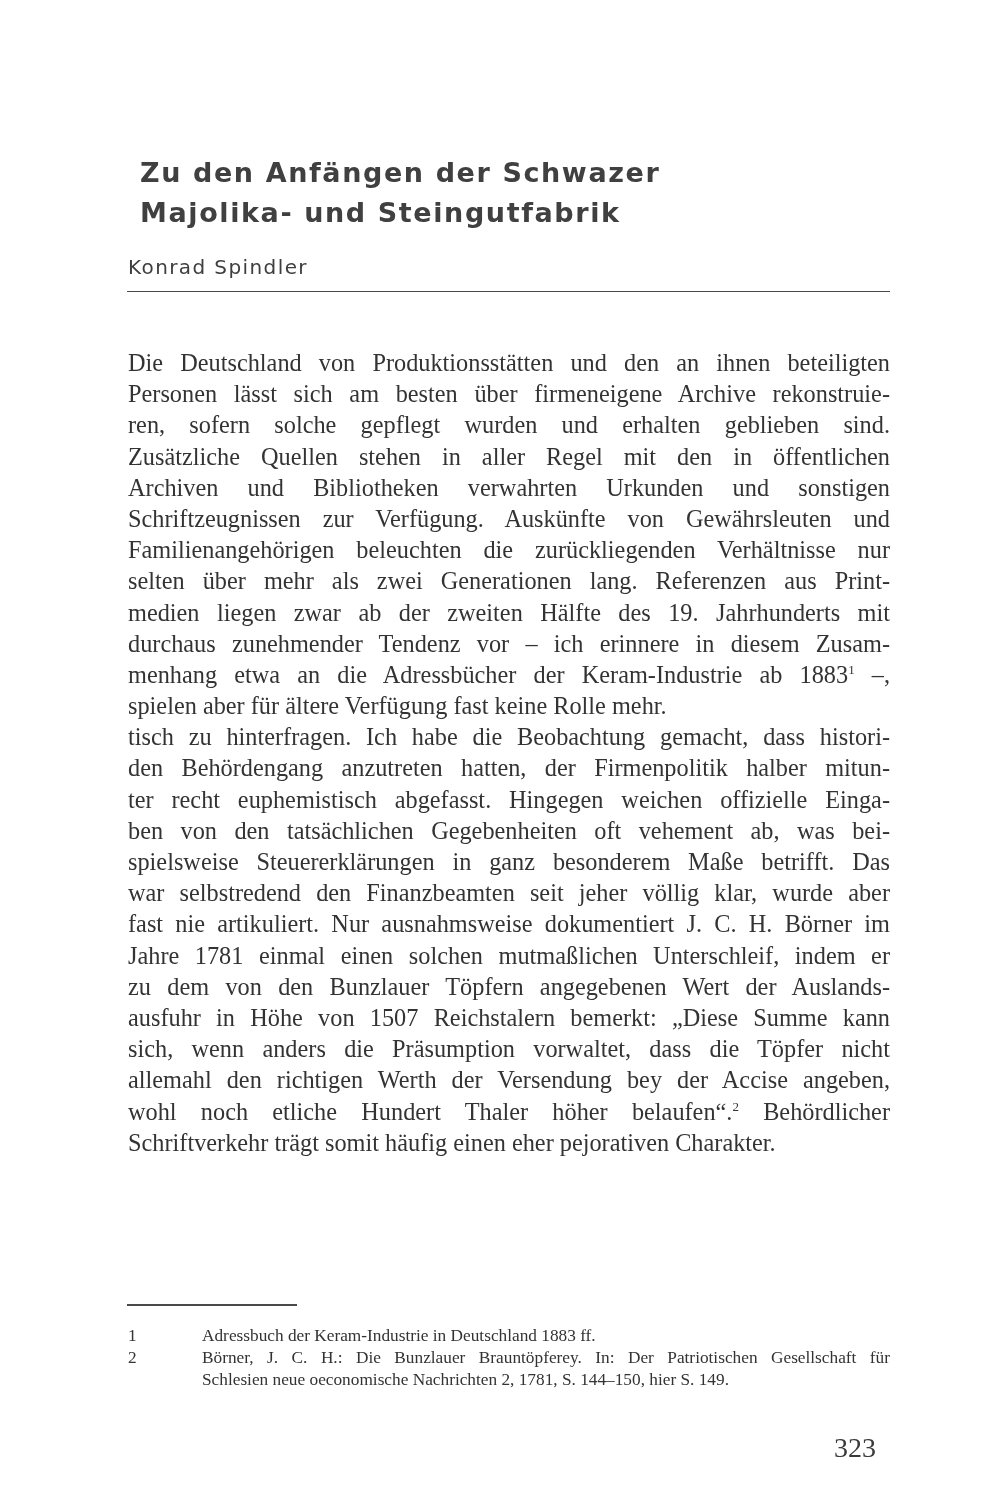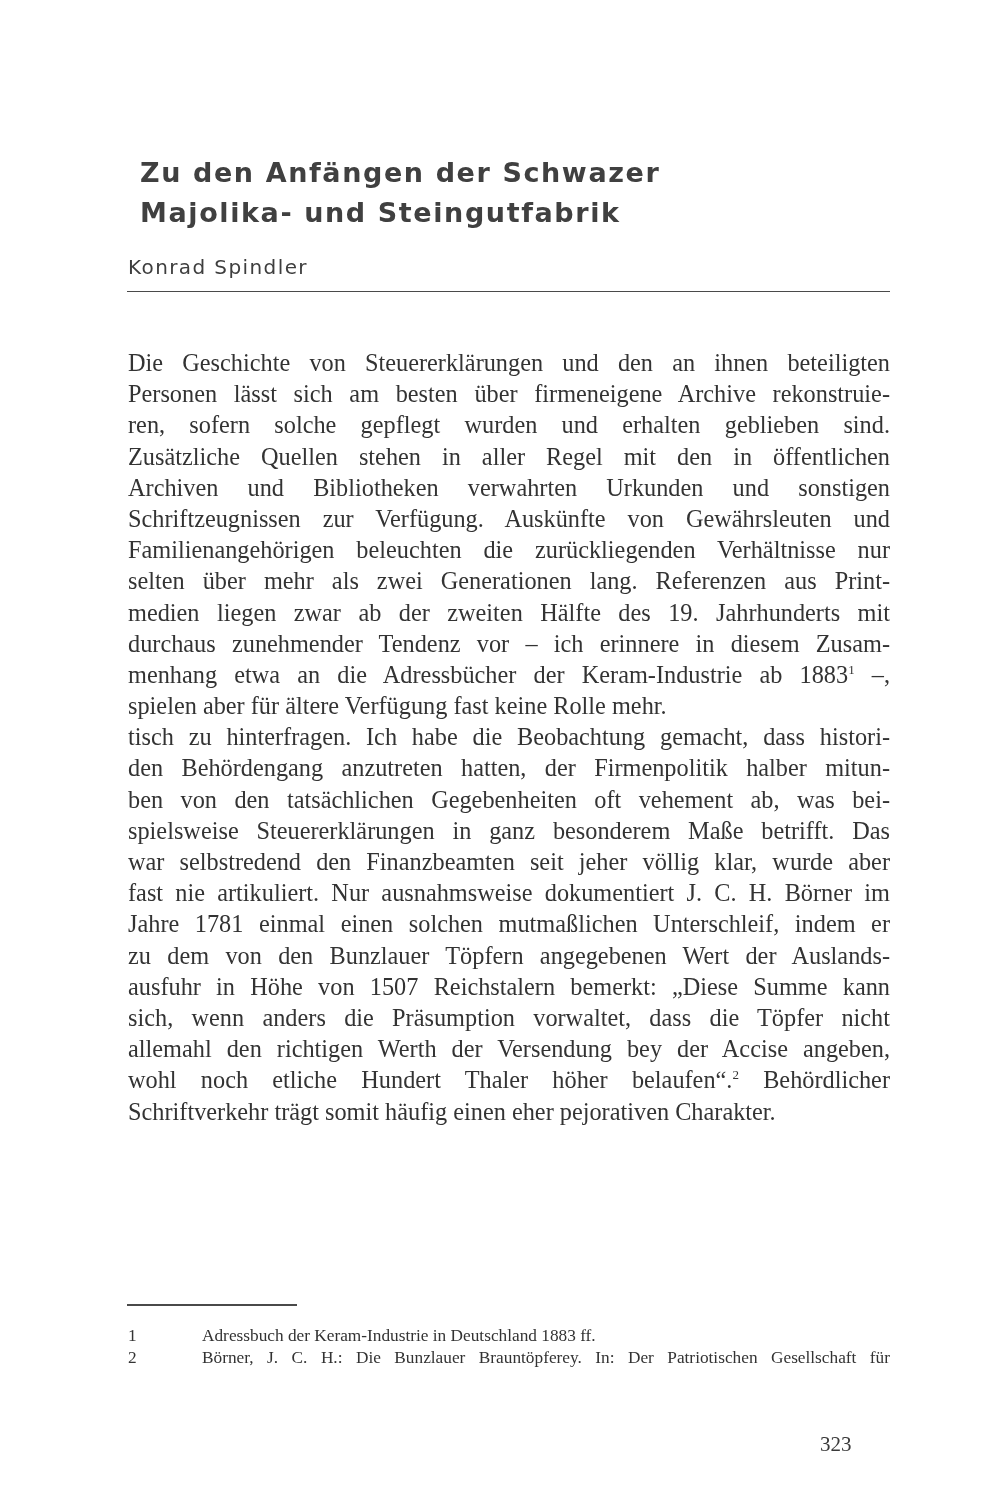--- a/index.html
+++ b/index.html
@@ -114,57 +114,58 @@
       text-align: justify;
       text-align-last: justify;
       margin-left: 40px;
     }
     .fn-line.last { text-align-last: left; }
     .page-number {
       position: absolute;
       left: 820px;
       top: 1432px;
       width: 70px;
-      text-align: left;
+      text-align: center;
       font-family: "Liberation Serif", serif;
-      font-size: 21px;
+      font-size: 28px;
       color: #3a3a3a;
     }
   </style>
 </head>
 <body>
 
 <div class="page">
 
   <h1 class="title">
     <span>Zu den Anfängen der Schwazer</span>
     <span>Majolika- und Steingutfabrik</span>
   </h1>
 
   <div class="author">Konrad Spindler</div>
   <div class="author-rule"></div>
 
   <div class="body-text">
     <div>
-      <span class="line">Die Geschichte von Steuererklärungen und den an ihnen beteiligten</span>
+      <span class="line">Die Deutschland von Produktionsstätten und den an ihnen beteiligten</span>
       <span class="line">Personen lässt sich am besten über firmeneigene Archive rekonstruie-</span>
       <span class="line">ren, sofern solche gepflegt wurden und erhalten geblieben sind.</span>
       <span class="line">Zusätzliche Quellen stehen in aller Regel mit den in öffentlichen</span>
       <span class="line">Archiven und Bibliotheken verwahrten Urkunden und sonstigen</span>
       <span class="line">Schriftzeugnissen zur Verfügung. Auskünfte von Gewährsleuten und</span>
       <span class="line">Familienangehörigen beleuchten die zurückliegenden Verhältnisse nur</span>
       <span class="line">selten über mehr als zwei Generationen lang. Referenzen aus Print-</span>
       <span class="line">medien liegen zwar ab der zweiten Hälfte des 19. Jahrhunderts mit</span>
       <span class="line">durchaus zunehmender Tendenz vor – ich erinnere in diesem Zusam-</span>
       <span class="line"><span>menhang etwa an die Adressbücher der Keram-Industrie ab 1883</span><sup>1</sup><span> –,</span></span>
       <span class="line last">spielen aber für ältere Verfügung fast keine Rolle mehr.</span>
     </div>
     <div>
       <span class="line">tisch zu hinterfragen. Ich habe die Beobachtung gemacht, dass histori-</span>
       <span class="line">den Behördengang anzutreten hatten, der Firmenpolitik halber mitun-</span>
+      <span class="line">ter recht euphemistisch abgefasst. Hingegen weichen offizielle Einga-</span>
       <span class="line">ben von den tatsächlichen Gegebenheiten oft vehement ab, was bei-</span>
       <span class="line">spielsweise Steuererklärungen in ganz besonderem Maße betrifft. Das</span>
       <span class="line">war selbstredend den Finanzbeamten seit jeher völlig klar, wurde aber</span>
       <span class="line">fast nie artikuliert. Nur ausnahmsweise dokumentiert J. C. H. Börner im</span>
       <span class="line">Jahre 1781 einmal einen solchen mutmaßlichen Unterschleif, indem er</span>
       <span class="line">zu dem von den Bunzlauer Töpfern angegebenen Wert der Auslands-</span>
       <span class="line">ausfuhr in Höhe von 1507 Reichstalern bemerkt: „Diese Summe kann</span>
       <span class="line">sich, wenn anders die Präsumption vorwaltet, dass die Töpfer nicht</span>
       <span class="line">allemahl den richtigen Werth der Versendung bey der Accise angeben,</span>
       <span class="line"><span>wohl noch etliche Hundert Thaler höher belaufen“.</span><sup>2</sup><span> Behördlicher</span></span>
@@ -175,17 +176,18 @@
   <div class="fn-rule"></div>
 
   <div class="footnotes">
     <div class="fn">
       <span class="fn-num">1</span>
       <span class="fn-line last">Adressbuch der Keram-Industrie in Deutschland 1883 ff.</span>
     </div>
     <div class="fn">
       <span class="fn-num">2</span>
       <span class="fn-line">Börner, J. C. H.: Die Bunzlauer Brauntöpferey. In: Der Patriotischen Gesellschaft für</span>
+      <span class="fn-line last">Schlesien neue oeconomische Nachrichten 2, 1781, S. 144–150, hier S. 149.</span>
     </div>
   </div>
 
   <div class="page-number">323</div>
 </div>
 
 </body></html>

